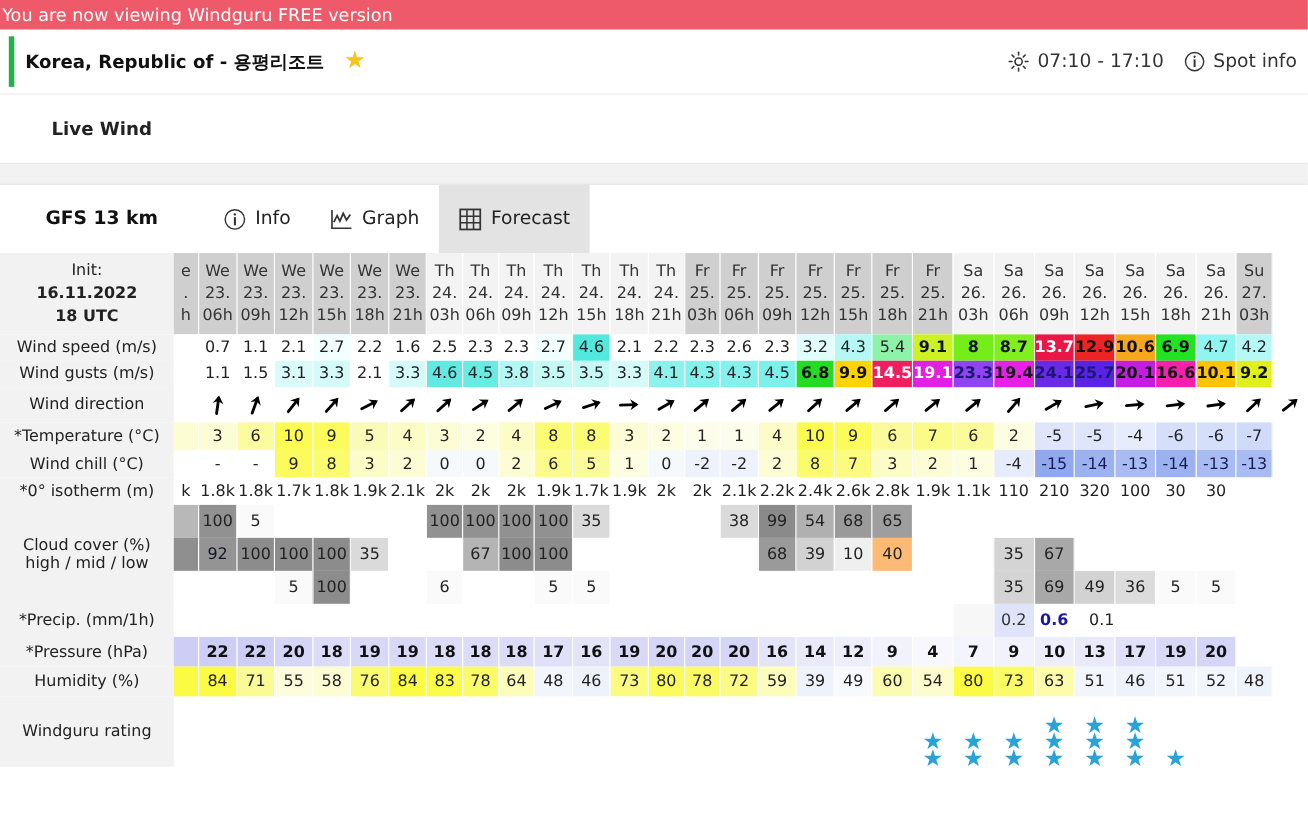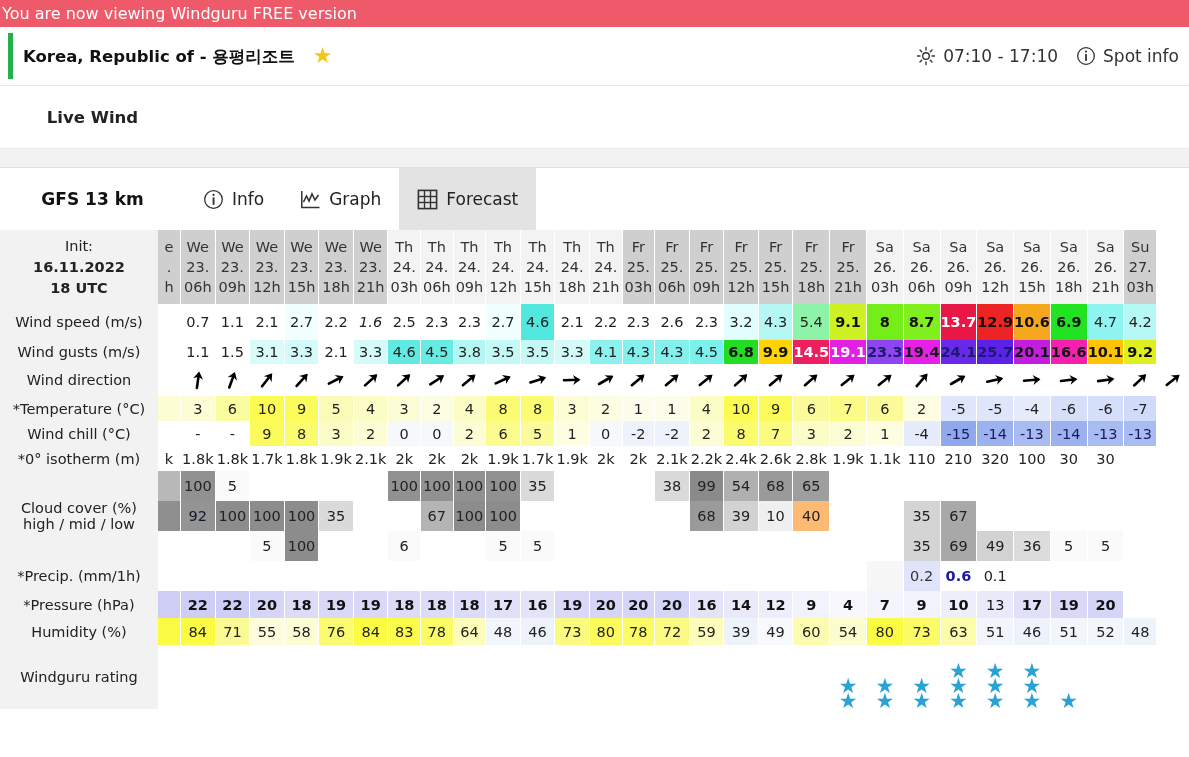--- a/index.html
+++ b/index.html
@@ -319,21 +319,21 @@
           </td>
         </tr>
         <tr class="rowh22">
           <td class="lblcell" rowspan="1">Wind speed (m/s)</td>
           <td class="datacell" style="background: rgb(255, 255, 255); color: rgb(34, 34, 34); height: 24px;"></td>
           <td class="datacell" style="background: rgb(255, 255, 255); color: rgb(34, 34, 34); height: 24px;">0.7</td>
           <td class="datacell" style="background: rgb(255, 255, 255); color: rgb(34, 34, 34); height: 24px;">1.1</td>
           <td class="datacell" style="background: rgb(255, 255, 255); color: rgb(34, 34, 34); height: 24px;">2.1</td>
           <td class="datacell" style="background: rgb(242, 255, 255); color: rgb(34, 34, 34); height: 24px;">2.7</td>
           <td class="datacell" style="background: rgb(255, 255, 255); color: rgb(34, 34, 34); height: 24px;">2.2</td>
-          <td class="datacell" style="background: rgb(255, 255, 255); color: rgb(34, 34, 34); height: 36px; font-style: italic;">1.6</td>
+          <td class="datacell" style="background: rgb(255, 255, 255); color: rgb(34, 34, 34); height: 24px;">1.6</td>
           <td class="datacell" style="background: rgb(255, 255, 255); color: rgb(34, 34, 34); height: 24px;">2.5</td>
           <td class="datacell" style="background: rgb(255, 255, 255); color: rgb(34, 34, 34); height: 24px;">2.3</td>
           <td class="datacell" style="background: rgb(255, 255, 255); color: rgb(34, 34, 34); height: 24px;">2.3</td>
           <td class="datacell" style="background: rgb(242, 255, 255); color: rgb(34, 34, 34); height: 24px;">2.7</td>
           <td class="datacell" style="background: rgb(83, 232, 222); color: rgb(34, 34, 34); height: 24px;">4.6</td>
           <td class="datacell" style="background: rgb(255, 255, 255); color: rgb(34, 34, 34); height: 24px;">2.1</td>
           <td class="datacell" style="background: rgb(255, 255, 255); color: rgb(34, 34, 34); height: 24px;">2.2</td>
           <td class="datacell" style="background: rgb(255, 255, 255); color: rgb(34, 34, 34); height: 24px;">2.3</td>
           <td class="datacell" style="background: rgb(255, 255, 255); color: rgb(34, 34, 34); height: 24px;">2.6</td>
           <td class="datacell" style="background: rgb(255, 255, 255); color: rgb(34, 34, 34); height: 24px;">2.3</td>
@@ -832,21 +832,21 @@
           <td class="datacell" style="background: rgb(255, 255, 255); color: rgb(34, 34, 34); height: 30px;"></td>
           <td class="datacell" style="background: rgb(255, 255, 255); color: rgb(34, 34, 34); height: 30px;"></td>
           <td class="datacell" style="background: rgb(255, 255, 255); color: rgb(34, 34, 34); height: 30px;"></td>
           <td class="datacell" style="background: rgb(255, 255, 255); color: rgb(34, 34, 34); height: 30px;"></td>
           <td class="datacell" style="background: rgb(255, 255, 255); color: rgb(34, 34, 34); height: 30px;"></td>
           <td class="datacell" style="background: rgb(255, 255, 255); color: rgb(34, 34, 34); height: 30px;"></td>
           <td class="datacell" style="background: rgb(255, 255, 255); color: rgb(34, 34, 34); height: 30px;"></td>
           <td class="datacell" style="background: rgb(247, 247, 247); color: rgb(51, 51, 51); height: 30px;"></td>
           <td class="datacell" style="background: rgb(223, 228, 250); color: rgb(51, 51, 51); height: 30px;">0.2</td>
           <td class="datacell" style="background: rgb(255, 255, 255); color: rgb(26, 26, 160); font-weight: bold; height: 30px;">0.6</td>
-          <td class="datacell" style="background: rgb(255, 255, 255); color: rgb(34, 34, 34); height: 30px;">0.1</td>
+          <td class="datacell" style="background: rgb(255, 255, 255); color: rgb(34, 34, 34); height: 30px; text-align: right;">0.1</td>
           <td class="datacell" style="background: rgb(255, 255, 255); color: rgb(34, 34, 34); height: 30px;"></td>
           <td class="datacell" style="background: rgb(255, 255, 255); color: rgb(34, 34, 34); height: 30px;"></td>
           <td class="datacell" style="background: rgb(255, 255, 255); color: rgb(34, 34, 34); height: 30px;"></td>
           <td class="datacell" style="background: rgb(255, 255, 255); color: rgb(34, 34, 34); height: 30px;"></td>
           <td class="datacell" style="background: rgb(255, 255, 255); color: rgb(34, 34, 34); height: 30px;"></td>
         </tr>
         <tr class="rowh22">
           <td class="lblcell" rowspan="1">*Pressure (hPa)</td>
           <td class="datacell" style="background: rgb(205, 205, 245); color: rgb(17, 17, 17); font-weight: bold; height: 27px;"></td>
           <td class="datacell" style="background: rgb(205, 205, 245); color: rgb(17, 17, 17); font-weight: bold; height: 27px;">22</td>
@@ -865,21 +865,21 @@
           <td class="datacell" style="background: rgb(213, 213, 247); color: rgb(17, 17, 17); font-weight: bold; height: 27px;">20</td>
           <td class="datacell" style="background: rgb(213, 213, 247); color: rgb(17, 17, 17); font-weight: bold; height: 27px;">20</td>
           <td class="datacell" style="background: rgb(228, 228, 249); color: rgb(17, 17, 17); font-weight: bold; height: 27px;">16</td>
           <td class="datacell" style="background: rgb(233, 233, 250); color: rgb(17, 17, 17); font-weight: bold; height: 27px;">14</td>
           <td class="datacell" style="background: rgb(237, 237, 251); color: rgb(17, 17, 17); font-weight: bold; height: 27px;">12</td>
           <td class="datacell" style="background: rgb(242, 242, 252); color: rgb(17, 17, 17); font-weight: bold; height: 27px;">9</td>
           <td class="datacell" style="background: rgb(247, 247, 253); color: rgb(17, 17, 17); font-weight: bold; height: 27px;">4</td>
           <td class="datacell" style="background: rgb(244, 244, 252); color: rgb(17, 17, 17); font-weight: bold; height: 27px;">7</td>
           <td class="datacell" style="background: rgb(242, 242, 252); color: rgb(17, 17, 17); font-weight: bold; height: 27px;">9</td>
           <td class="datacell" style="background: rgb(237, 237, 251); color: rgb(17, 17, 17); font-weight: bold; height: 27px;">10</td>
-          <td class="datacell" style="background: rgb(233, 233, 250); color: rgb(17, 17, 17); font-weight: normal; height: 27px;">13</td>
+          <td class="datacell" style="background: rgb(233, 233, 250); color: rgb(17, 17, 17); font-weight: bold; height: 27px;">13</td>
           <td class="datacell" style="background: rgb(224, 224, 249); color: rgb(17, 17, 17); font-weight: bold; height: 27px;">17</td>
           <td class="datacell" style="background: rgb(217, 217, 247); color: rgb(17, 17, 17); font-weight: bold; height: 27px;">19</td>
           <td class="datacell" style="background: rgb(213, 213, 247); color: rgb(17, 17, 17); font-weight: bold; height: 27px;">20</td>
           <td class="datacell" style="background: rgb(255, 255, 255); color: rgb(17, 17, 17); font-weight: bold; height: 27px;"></td>
         </tr>
         <tr class="rowh22">
           <td class="lblcell" rowspan="1">Humidity (%)</td>
           <td class="datacell" style="background: rgb(251, 251, 68); color: rgb(34, 34, 34); height: 27px;"></td>
           <td class="datacell" style="background: rgb(251, 251, 68); color: rgb(34, 34, 34); height: 27px;">84</td>
           <td class="datacell" style="background: rgb(251, 251, 150); color: rgb(34, 34, 34); height: 27px;">71</td>

